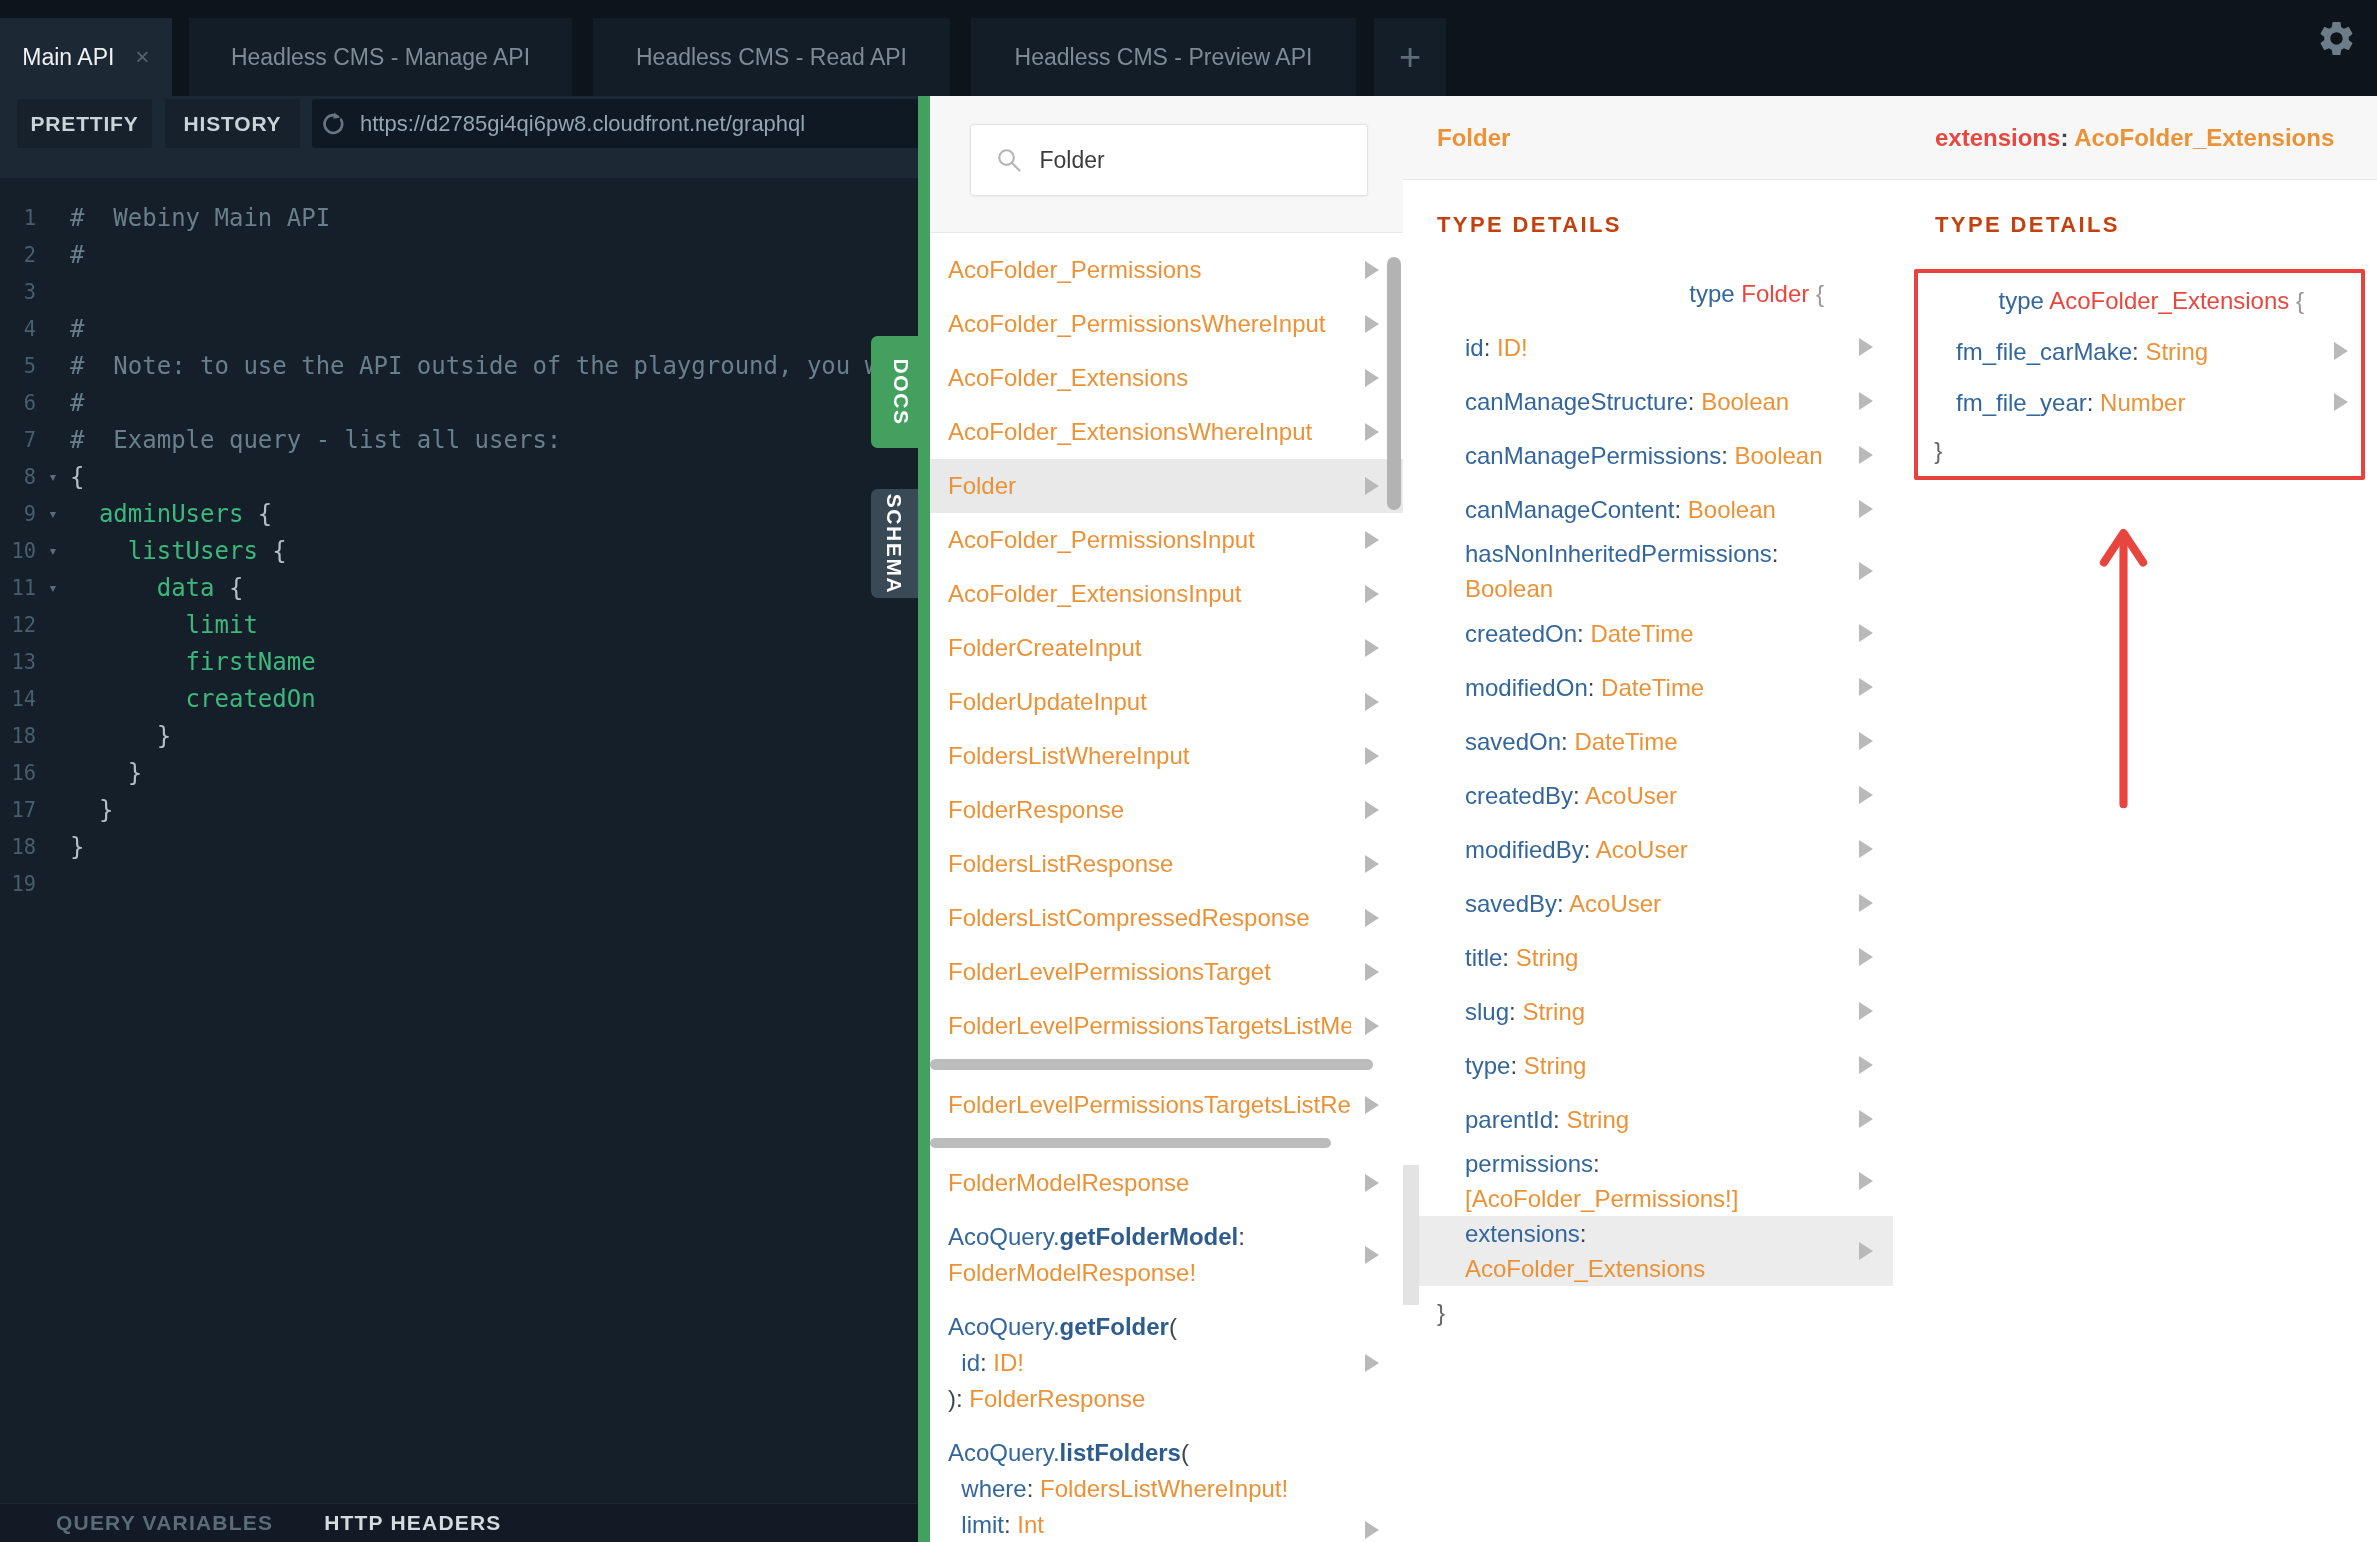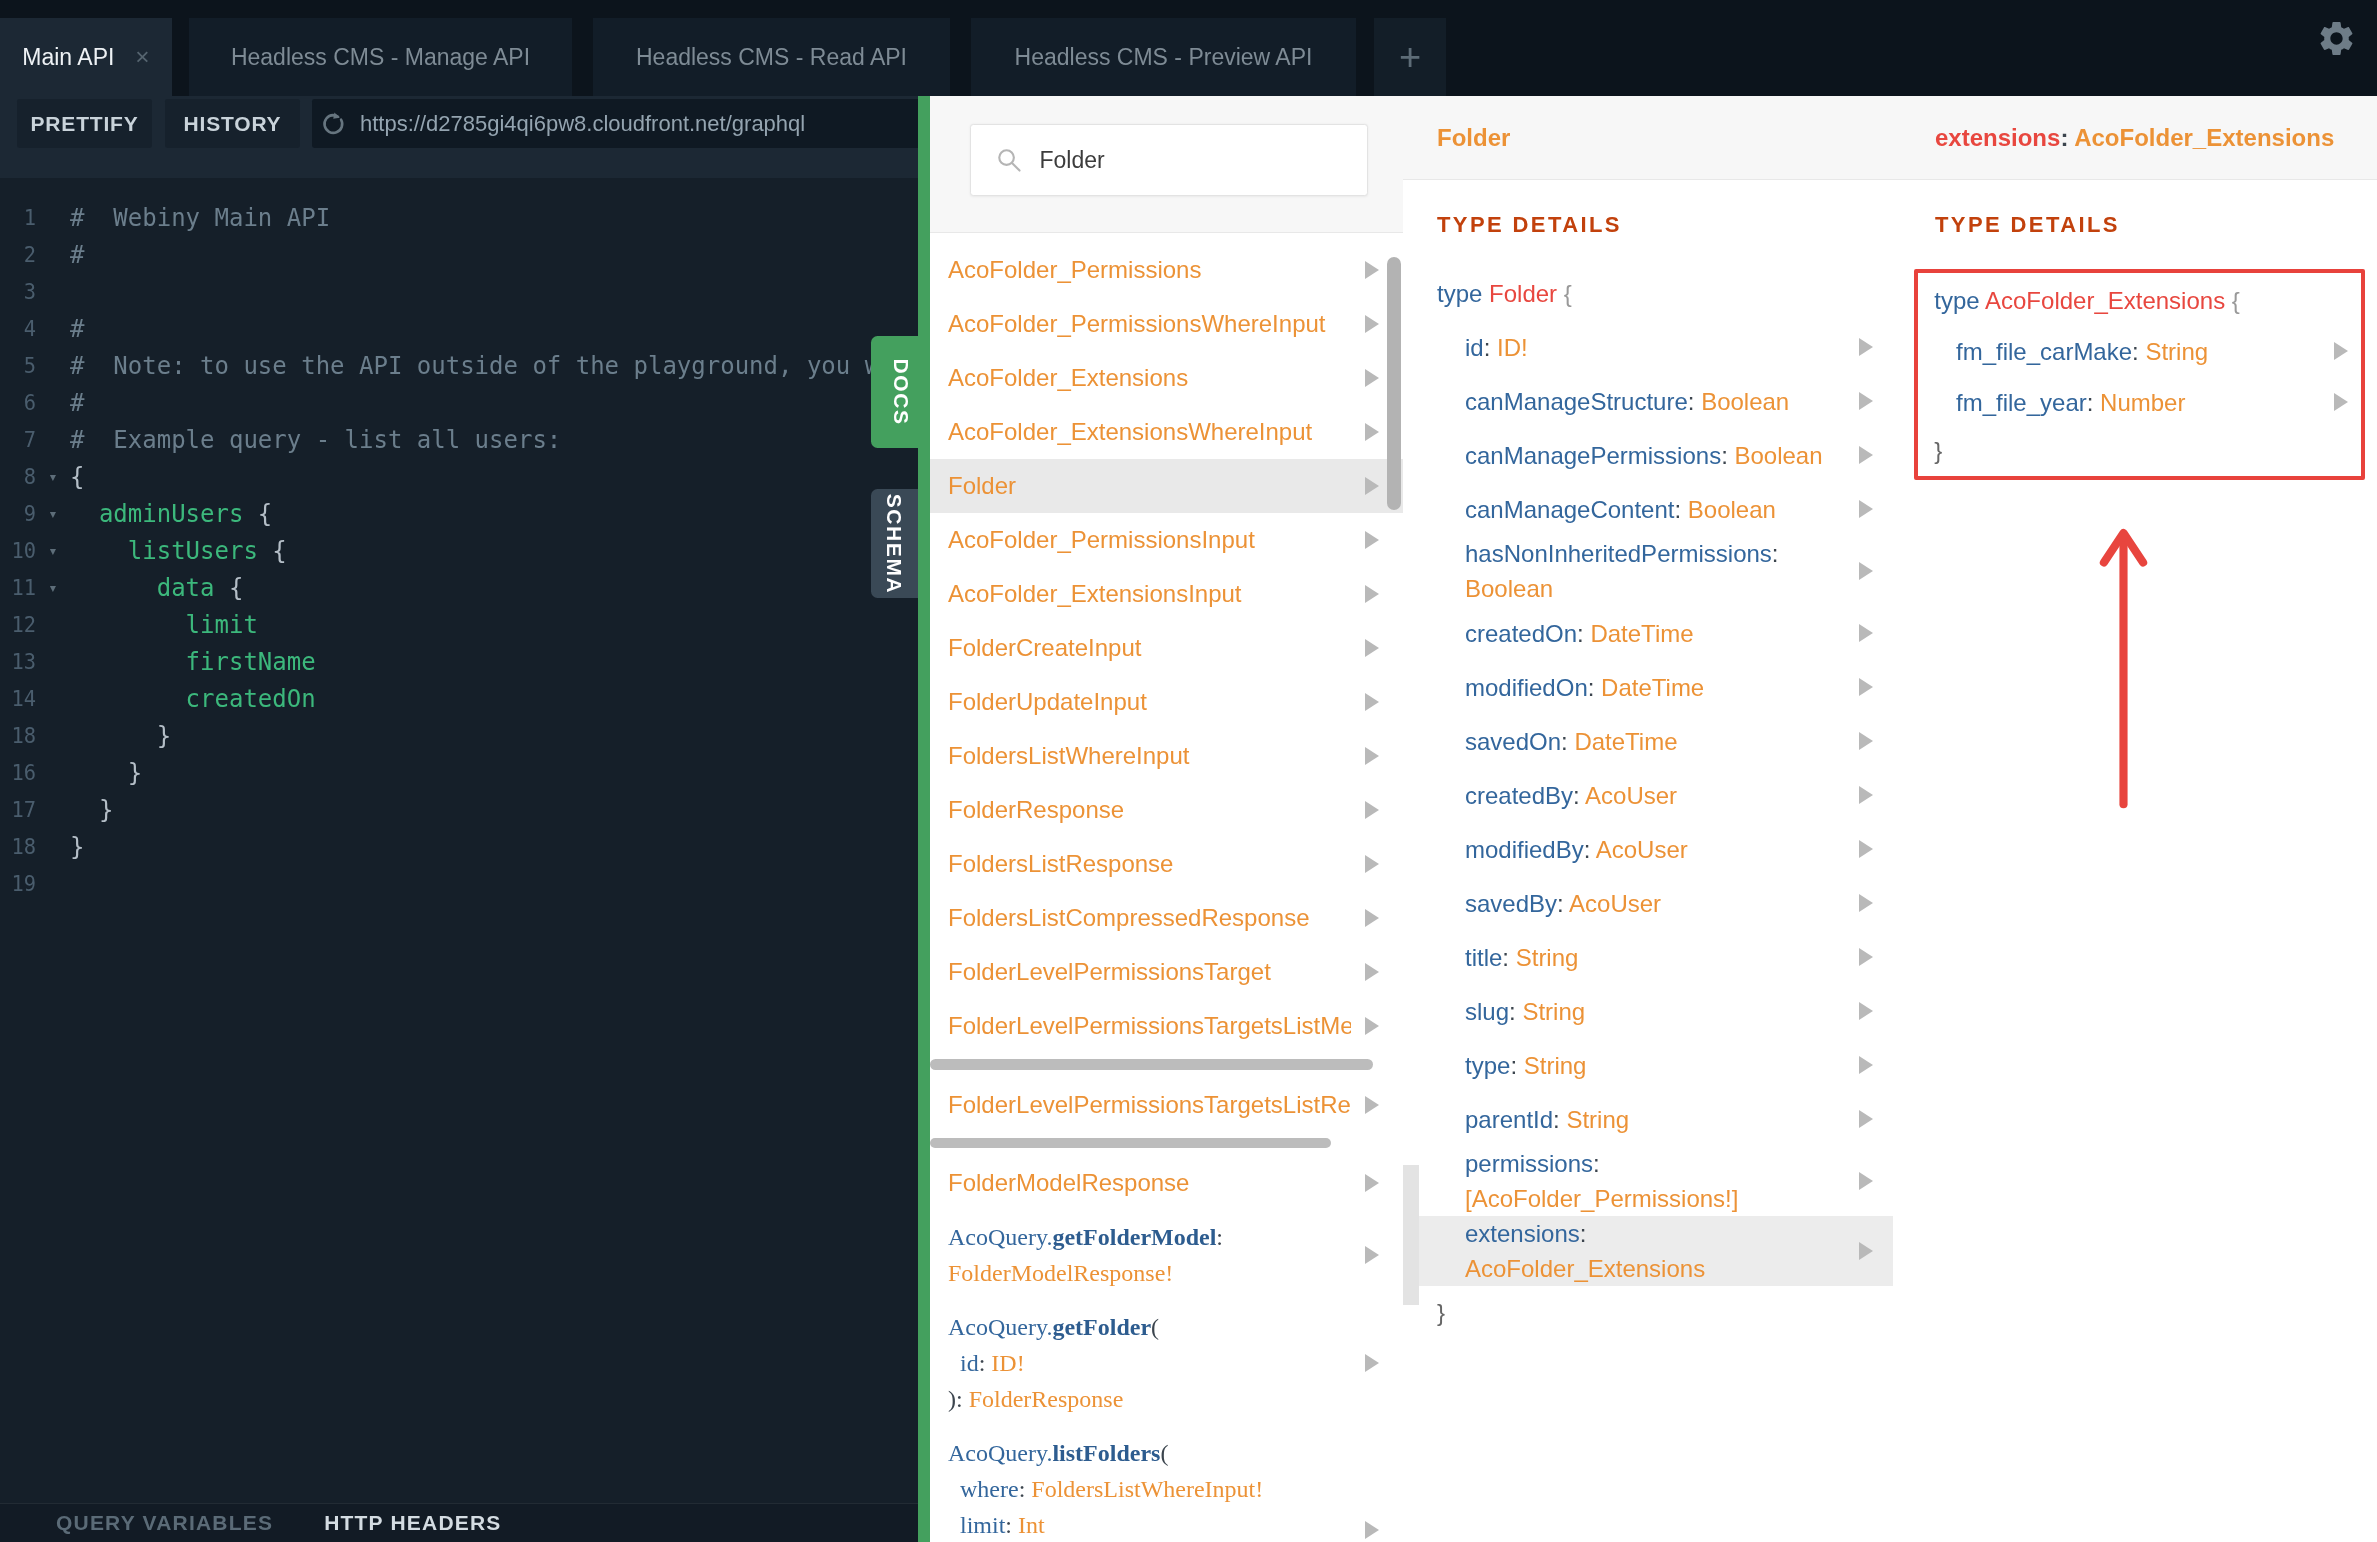--- a/index.html
+++ b/index.html
@@ -66,37 +66,37 @@
     display:flex;align-items:center;gap:18px;padding-left:24.5px;box-sizing:border-box;}
   .search svg{width:26px;height:26px;flex:none;}
   .search .sval{color:#3c3c3c;font-size:23px;}
   .dlist{position:absolute;left:0;top:136px;right:0;bottom:0;padding-top:11.4px;overflow:hidden;}
   .ditem{position:relative;min-height:54px;display:flex;align-items:center;
     padding:0 52px 0 18px;font-size:24px;cursor:pointer;}
   .ditem.hl{background:#e9e9e9;}
   .ditem .txt{flex:1;overflow:hidden;white-space:nowrap;}
   .ditem.multi{align-items:center;}
   .ditem.multi .txt{white-space:normal;padding:9px 0;}
-  .ditem .ln{white-space:pre;line-height:36px;font-family:Liberation Serif, serif;}
+  .ditem .ln{white-space:pre;line-height:36px;}
   .so{color:#ec9236;} .sb{color:#33669c;} .sbb{color:#2d5c8f;font-weight:bold;} .sd{color:#3c454e;}
   .arr{position:absolute;right:24.5px;top:50%;margin-top:-9px;width:0;height:0;
     border-top:9px solid transparent;border-bottom:9px solid transparent;border-left:14px solid #b9b9b9;}
   .arr.bottom{top:auto;bottom:13px;margin-top:0;}
   .hbar{height:10.6px;background:#bcbcbc;border-radius:5.7px;margin:5.7px 0 8.2px 0;width:443px;}
   .hbar.short{width:401px;}
   .vthumb{position:absolute;right:2.4px;top:12.2px;width:14px;height:253px;background:#b3b3b3;border-radius:7.3px;z-index:4;}
   .p3thumb{position:absolute;left:0;top:1069px;width:16.3px;height:140px;background:#e3e3e3;z-index:4;}
   .sect{color:#c2410c;font-weight:bold;font-size:22px;letter-spacing:2.4px;}
   .p3 .sect{margin:33px 0 0 34px;}
   .p4 .sect{margin:33px 0 0 42px;}
   .rows{margin-top:28px;}
   .frow{position:relative;min-height:54px;display:flex;align-items:center;
     padding:0 69px 0 62px;font-size:24px;line-height:35px;cursor:pointer;}
   .frow .fwrap{flex:1;}
-  .frow.decl{padding-left:34px;cursor:default;}
+  .frow.decl{padding-left:34px;cursor:default;text-align:right;}
   .frow.hl{background:#ececec;}
   .frow .arr{right:19.6px;}
   .fname{color:#33669c;} .ftype{color:#ec9236;} .fcolon{color:#3c454e;}
   .kw{color:#33669c;} .tname{color:#e8473f;} .obrace{color:#999;} 
   .closerow{min-height:54px;display:flex;align-items:center;padding-left:34px;color:#666;font-size:24px;}
   
   .redbox{position:absolute;left:21px;top:173px;width:443px;border:4.9px solid #e8423c;
     border-radius:2px;padding:1.6px 0;z-index:3;background:transparent;}
   .redbox .frow{min-height:51px;padding-left:38px;padding-right:57px;}
   .redbox .frow.decl{padding-left:16.3px;}

